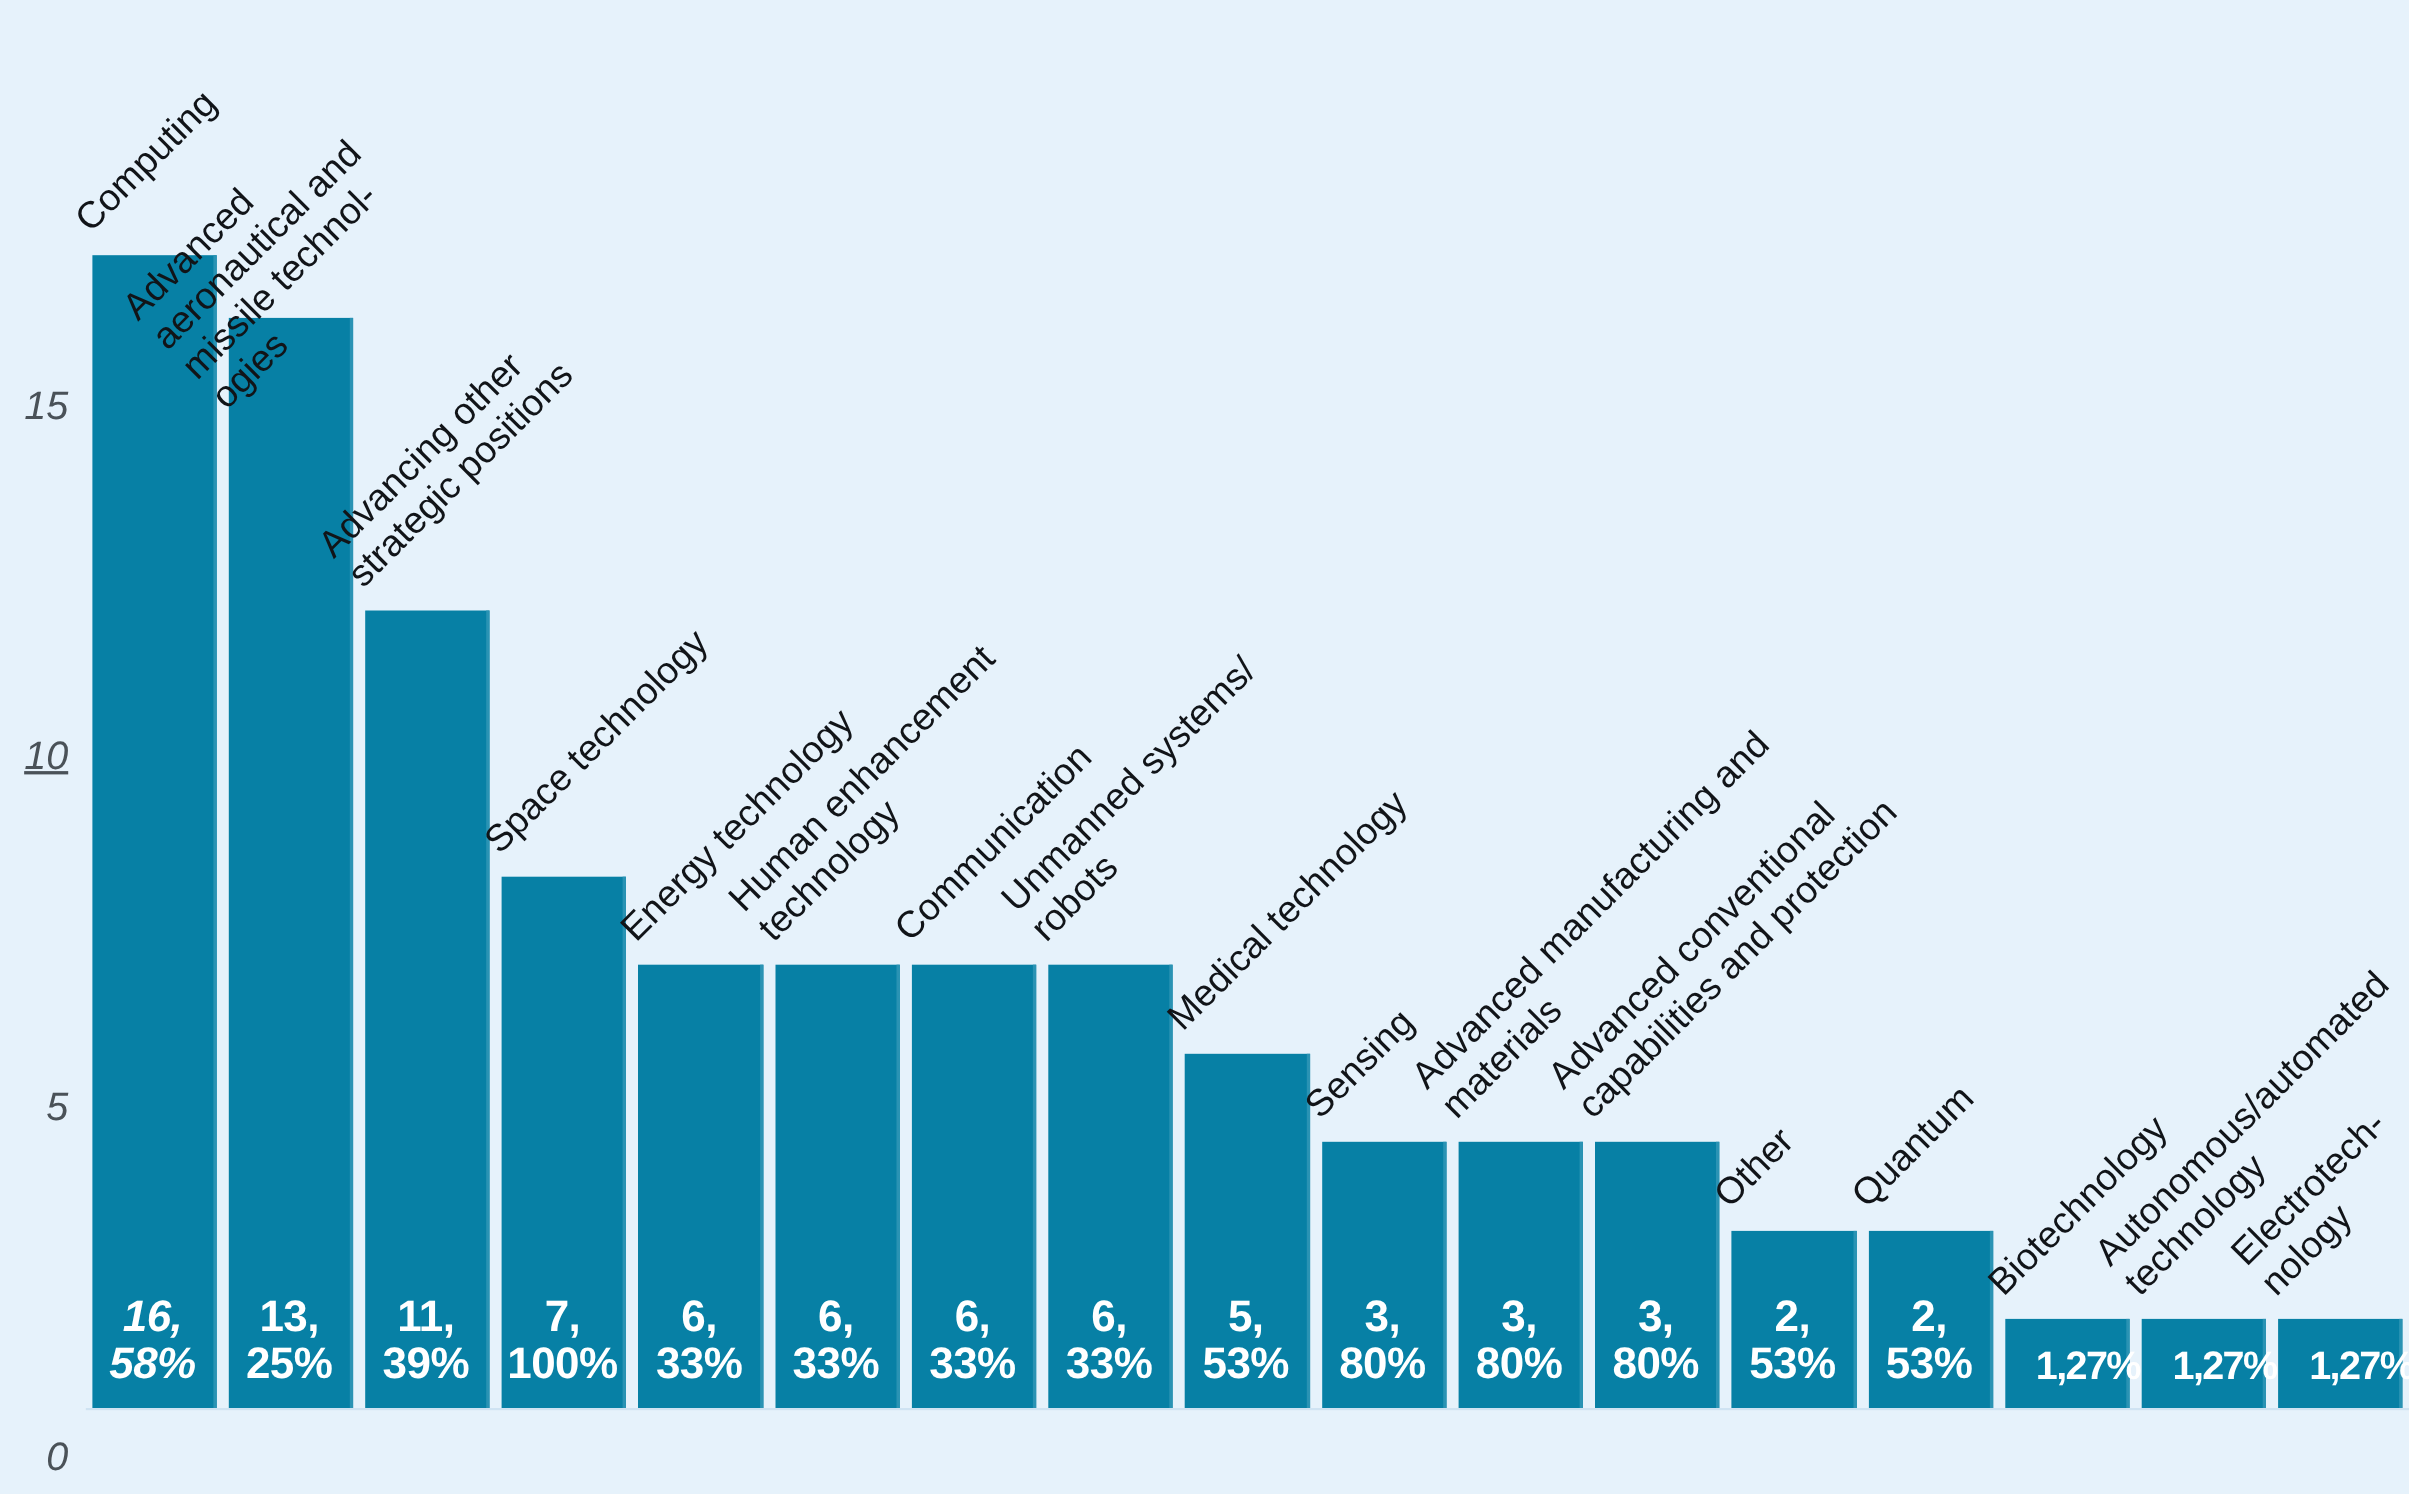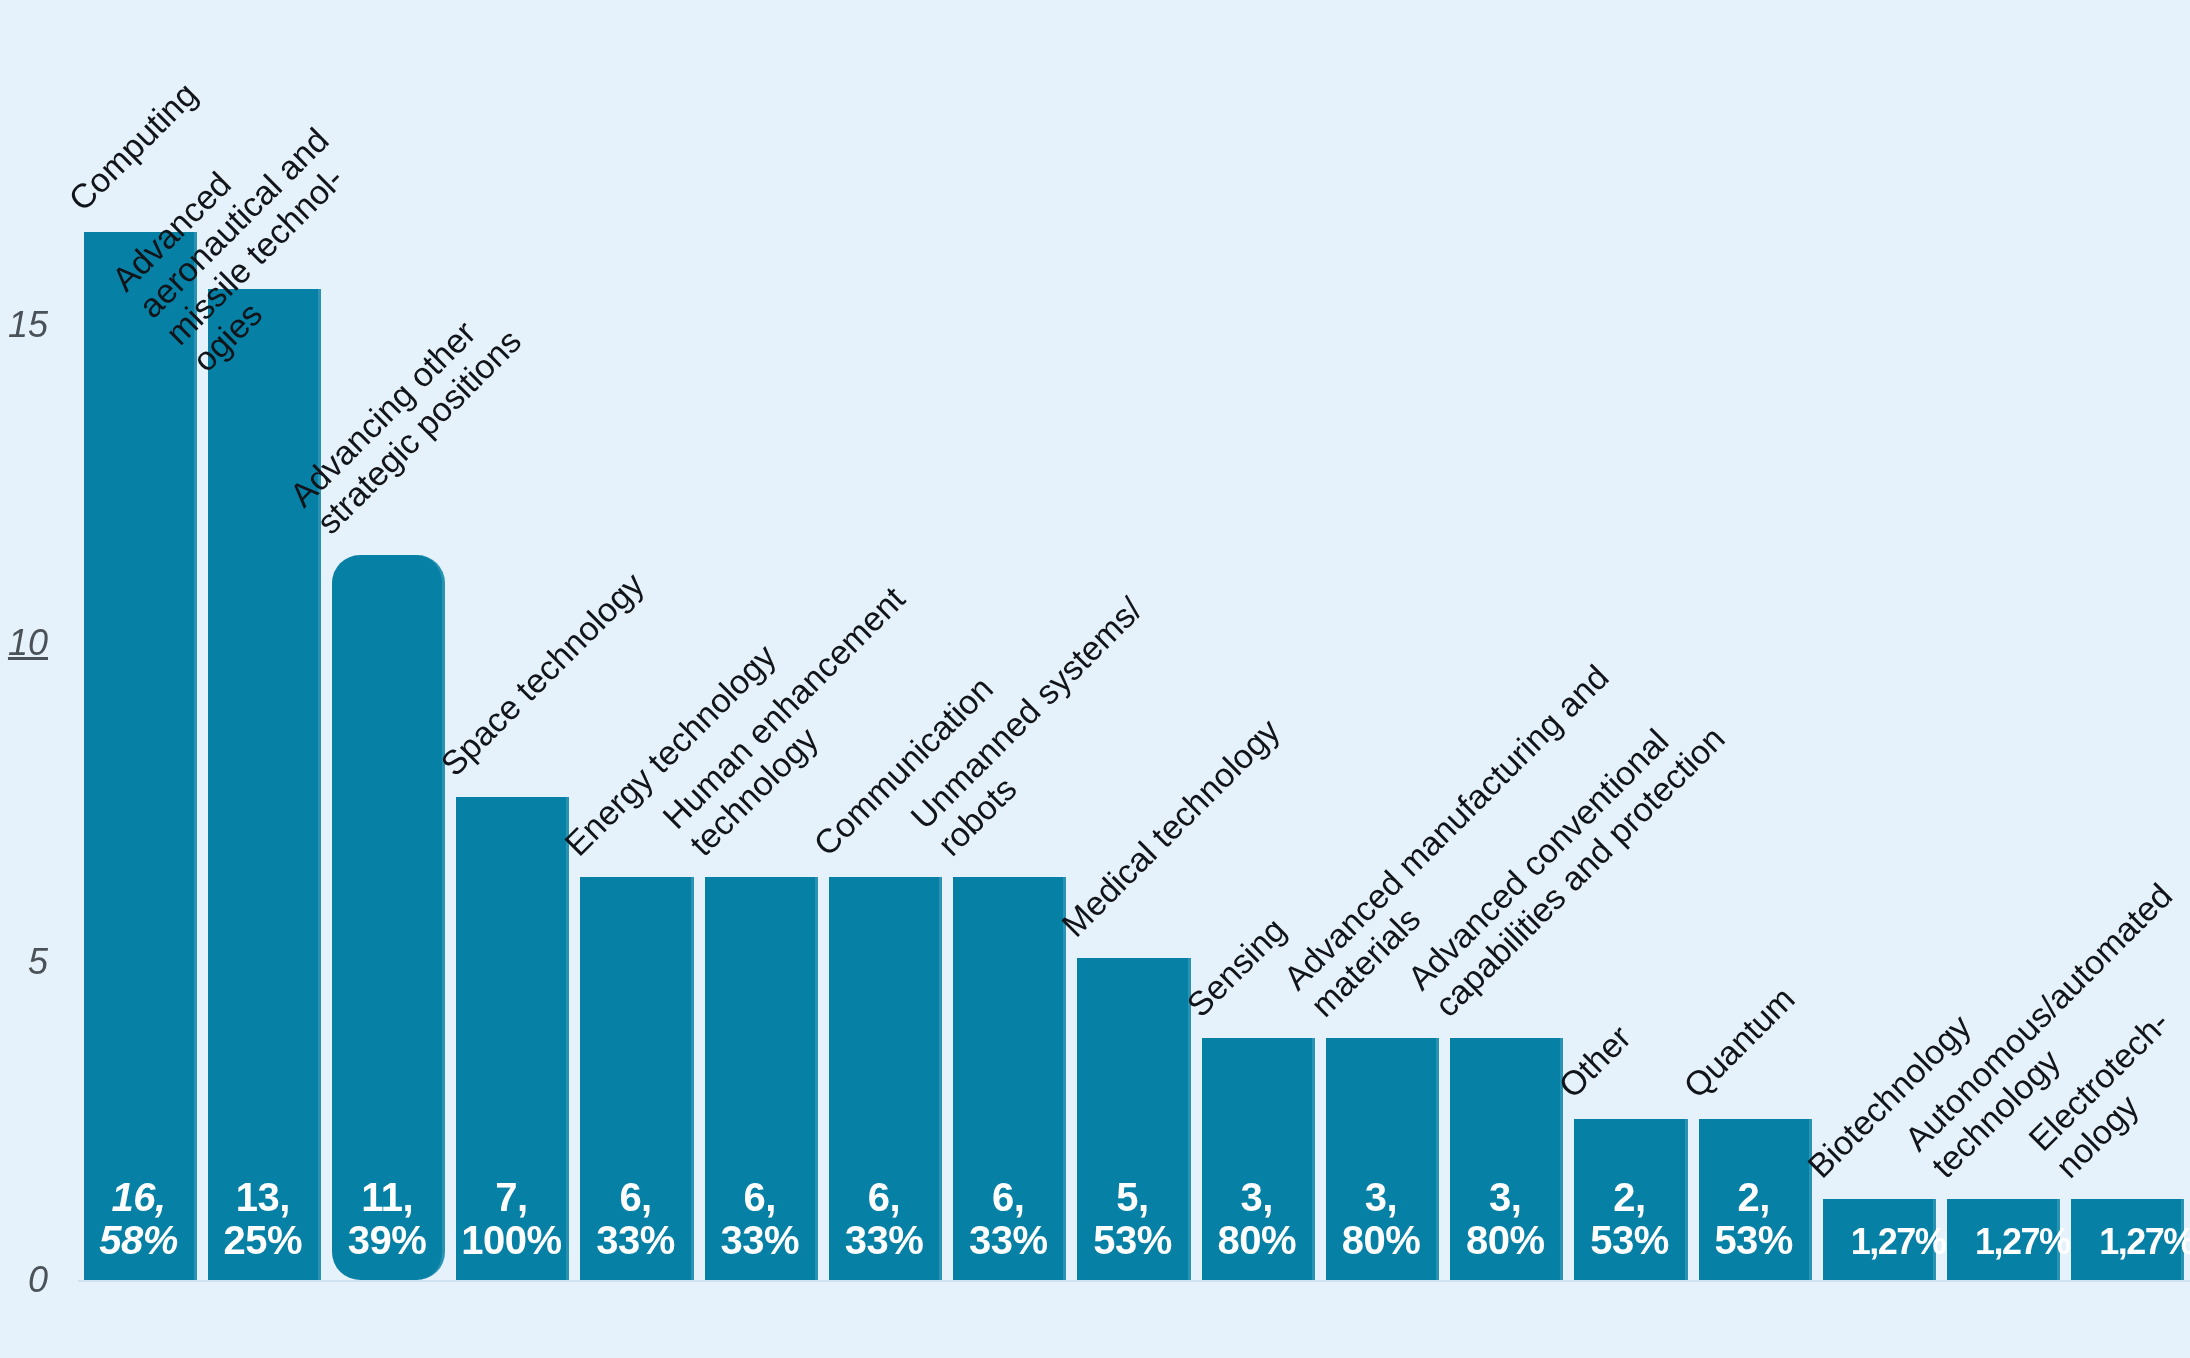--- a/index.html
+++ b/index.html
@@ -7,26 +7,27 @@
     width:2190px;height:1358px;
     background:#e6f2fb;
     font-family:"Liberation Sans", sans-serif;
     overflow:hidden;
   }
   #chart-root{position:relative;width:2190px;height:1358px;}
 
   
   .y-axis{position:absolute;left:0;top:0;width:80px;height:1358px;}
   .y-tick{
-    position:absolute;right:32px;
+    position:absolute;right:18px;
     font-style:italic;
     font-size:36px;
     color:#4a5258;
     transform:translateY(-50%);
     white-space:nowrap;
+    margin-top:44px;
   }
 
   
   .plot{
     position:absolute;
     left:78px;top:0;
     width:2112px;height:1358px;
   }
   .baseline{
     position:absolute;left:0;right:0;
@@ -95,21 +96,21 @@
       <div class="bar-slot" style="left: 129.735px; width: 113.235px; bottom: 78px; height: 886.525px;">
         <div class="bar" style="height: 991px;">
           <div class="bar-value">
             <div>13,</div>
             <div>25%</div>
           </div>
         </div>
       </div>
       <div class="cat-label" style="left: 133.735px; top: 379.475px; transform-origin: left bottom; transform: translateY(-100%) rotate(-45deg);"><div>Advanced</div><div>aeronautical and</div><div>missile technol-</div><div>ogies</div></div>
       <div class="bar-slot" style="left: 253.971px; width: 113.235px; bottom: 78px; height: 725.397px;">
-        <div class="bar" style="height: 725.397px; border-radius: 28px;">
+        <div class="bar" style="height: 725.397px;">
           <div class="bar-value">
             <div>11,</div>
             <div>39%</div>
           </div>
         </div>
       </div>
       <div class="cat-label" style="left: 257.971px; top: 540.603px; transform-origin: left bottom; transform: translateY(-100%) rotate(-45deg);"><div>Advancing other</div><div>strategic positions</div></div>
       <div class="bar-slot" style="left: 378.206px; width: 113.235px; bottom: 78px; height: 483.385px;">
         <div class="bar" style="height: 483.385px;">
           <div class="bar-value">

